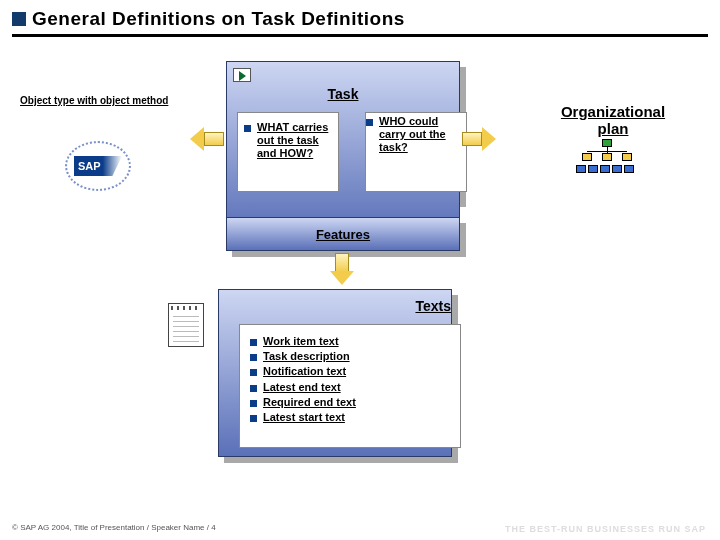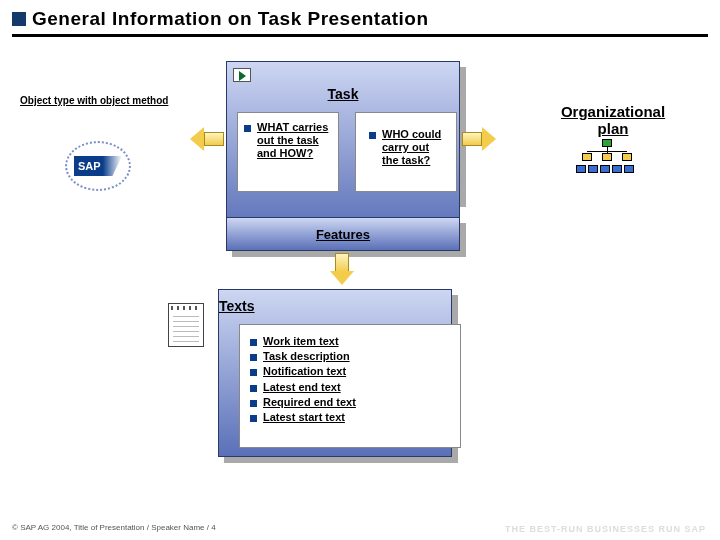--- a/index.html
+++ b/index.html
@@ -162,21 +162,21 @@
     position:absolute; right:14px; bottom:6px;
     font-size:9px; font-weight:900; letter-spacing:1px;
     color:#ddd;
   }
 </style>
 </head>
 <body>
 
 <div class="title-row">
   <div class="title-box"></div>
-  <div class="page-title">General Information on Task Presentation</div>
+  <div class="page-title">General Definitions on Task Definitions</div>
 </div>
 <div class="title-underline"></div>
 
 <div class="canvas">
 
   <div class="left-label" style="left:20px; top:52px;">Object type with object method</div>
   <div class="sap-circle" style="left:62px; top:96px;">
     <div class="ring"></div>
     <div class="sap-bar">SAP</div>
   </div>
@@ -186,21 +186,21 @@
     <div class="card-icon">
         <div class="tri"></div>
       </div>
     <div style="position:absolute; top:24px; width:100%; text-align:center;" class="lbl-strong">Task</div>
     <div class="inner-white" style="left:10px; top:50px; width:102px; height:80px; padding:6px;">
       <div class="bullet-row">
         <div class="sq"></div>
         <div class="rowtxt" style="text-decoration:underline;">WHAT carries out the task and HOW?</div>
       </div>
     </div>
-    <div class="inner-white" style="left:128px; top:50px; width:102px; height:80px; padding:13px;">
+    <div class="inner-white" style="left:138px; top:50px; width:102px; height:80px; padding:0;">
       <div class="bullet-row">
         <div class="sq"></div>
         <div class="rowtxt">WHO could carry out the task?</div>
       </div>
     </div>
   </div>
 
   <div class="arrow-block" style="left:190px; top:84px;">
     <div class="arrow-body" style="left:14px;"></div>
     <div class="arrow-head-l"></div>
@@ -239,21 +239,21 @@
     <div class="ring"></div>
     <div class="line l1"></div>
       <div class="line l2"></div>
       <div class="line l3"></div>
     <div class="line l4"></div>
       <div class="line l5"></div>
       <div class="line l6"></div>
   </div>
   <div class="shadow-box" style="left:224px; top:252px; width:234px; height:168px;"></div>
   <div class="panel" style="left:218px; top:246px; width:234px; height:168px;">
-    <div style="position:absolute; top:8px; width:100%; text-align:left;" class="lbl-strong">Texts</div>
+    <div style="position:absolute; top:8px; width:100%; text-align:right;" class="lbl-strong">Texts</div>
     <div class="inner-white" style="left:20px; top:34px; width:222px; height:124px; padding:8px 10px;">
       <div class="bullet-row">
           <div class="sq"></div>
           <div class="rowtxt">Work item text</div>
         </div>
       <div class="bullet-row">
           <div class="sq"></div>
           <div class="rowtxt">Task description</div>
         </div>
       <div class="bullet-row">

